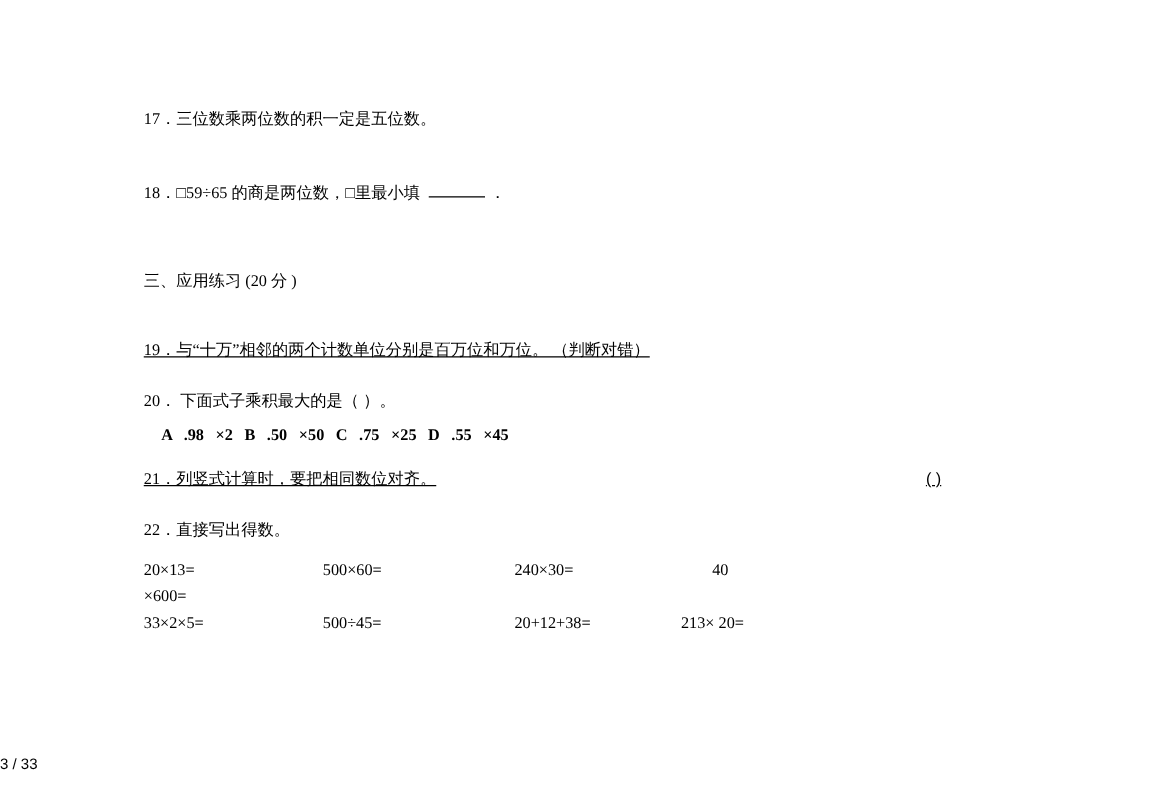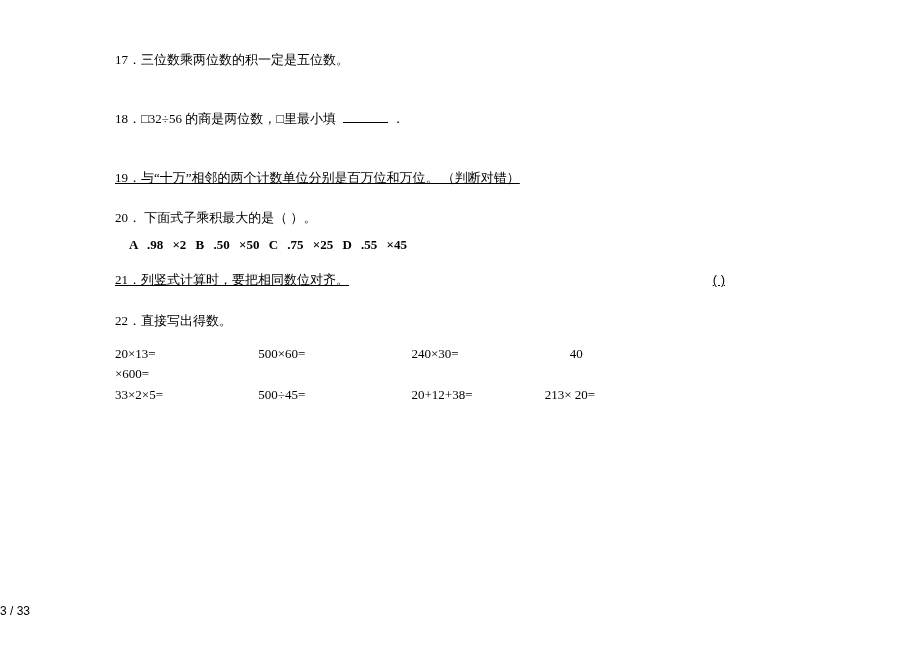--- a/index.html
+++ b/index.html
@@ -7,21 +7,22 @@
       font-family: "SimSun", "宋体", serif;
       font-size: 13px;
       color: #000;
       background: #fff;
       width: 920px;
       height: 649px;
       position: relative;
       line-height: 1.6;
     }
     .page-content {
-      padding: 50px 95px 0 115px;
+      padding: 50px 67px 0 115px;
+      margin-top: 35px;
     }
     .item {
       margin-bottom: 38px;
     }
     .item-sm {
       margin-bottom: 20px;
       text-decoration: underline;
     }
     .section {
       margin-top: 50px;
@@ -71,25 +72,28 @@
 </head>
 <body>
 
 <div class="page-content">
 
   <div class="item">
     <span>17．三位数乘两位数的积一定是五位数。</span>
   </div>
 
   <div class="item">
-    <span>18．□32÷56 的商是两位数，□里最小填</span>
+    <span>18．□59÷65 的商是两位数，□里最小填</span>
     <span class="blank-line"></span>
     <span>．</span>
   </div>
 
+  <div class="section">
+    <span>三、应用练习   (20  分 )</span>
+  </div>
 
   <div class="item-sm">
     <span>19．与“十万”相邻的两个计数单位分别是百万位和万位。 （判断对错）</span>
   </div>
 
   <div>
     <span>20． 下面式子乘积最大的是（    ）。</span>
     <div class="options">
       <span>A .98 ×2    B .50 ×50    C .75 ×25    D .55 ×45</span>
     </div>

